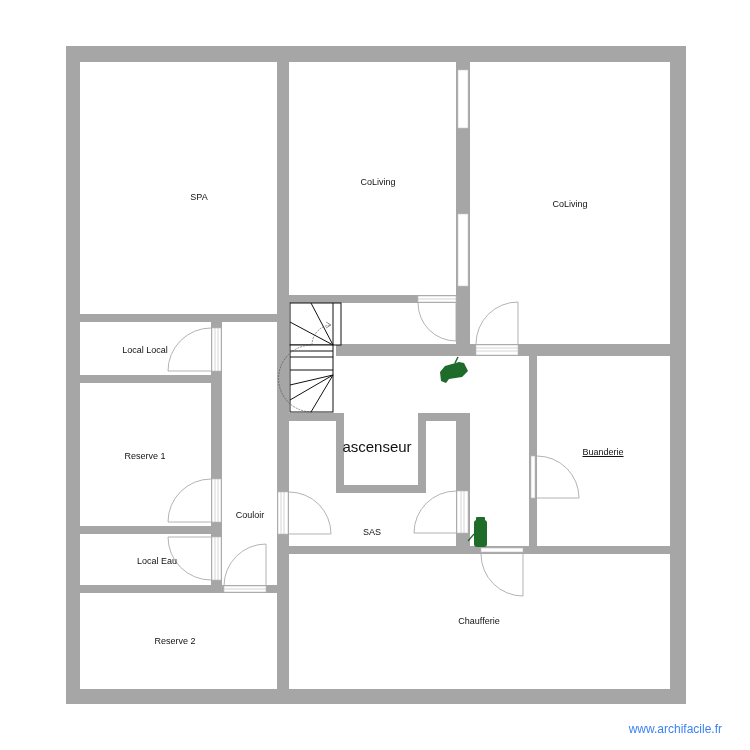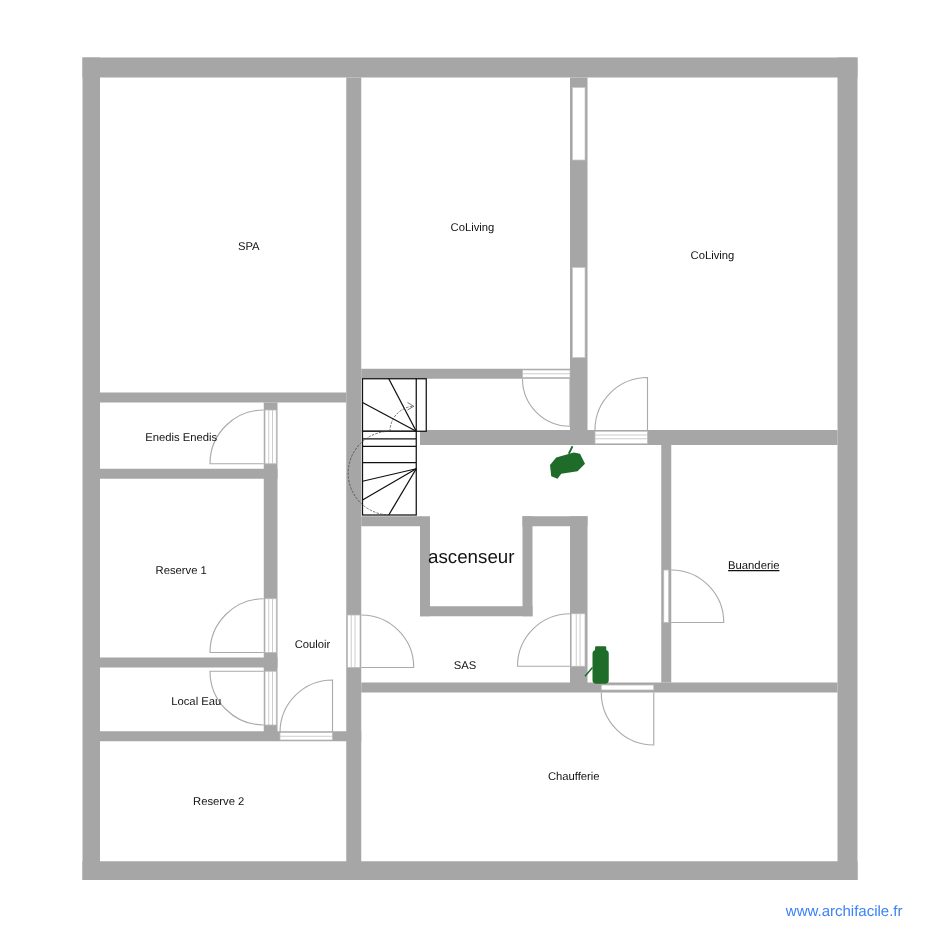--- a/index.html
+++ b/index.html
@@ -140,23 +140,23 @@
   <g fill="#1e6b2a">
     <rect x="474" y="520" width="13" height="27" rx="3"></rect>
     <rect x="476" y="517" width="9" height="4" rx="1"></rect>
     <line x1="474" y1="534" x2="468" y2="541" stroke="#1e6b2a" stroke-width="1.2"></line>
   </g>
 </svg>
 
 <div class="room-label" style="left:179px;top:197px;margin-left:20px;">SPA</div>
 <div class="room-label" style="left:378px;top:182px;">CoLiving</div>
 <div class="room-label" style="left:570px;top:204px;">CoLiving</div>
-<div class="room-label" style="left:145px;top:350px;">Enedis Enedis</div>
+<div class="room-label" style="left:145px;top:350px;">Local Local</div>
 <div class="room-label" style="left:145px;top:456px;">Reserve 1</div>
 <div class="room-label" style="left:250px;top:474px;margin-top:41px;">Couloir</div>
 <div class="room-label" style="left:157px;top:561px;">Local Eau</div>
 <div class="room-label big" style="left:377px;top:446px;">ascenseur</div>
 <div class="room-label" style="left:372px;top:532px;">SAS</div>
 <div class="room-label" style="left:603px;top:452px;text-decoration:underline;">Buanderie</div>
 <div class="room-label" style="left:175px;top:641px;">Reserve 2</div>
-<div class="room-label" style="left:459px;top:621px;">Chaufferie</div>
+<div class="room-label" style="left:479px;top:621px;">Chaufferie</div>
 
 <div class="watermark">www.archifacile.fr</div>
 
 </body></html>

